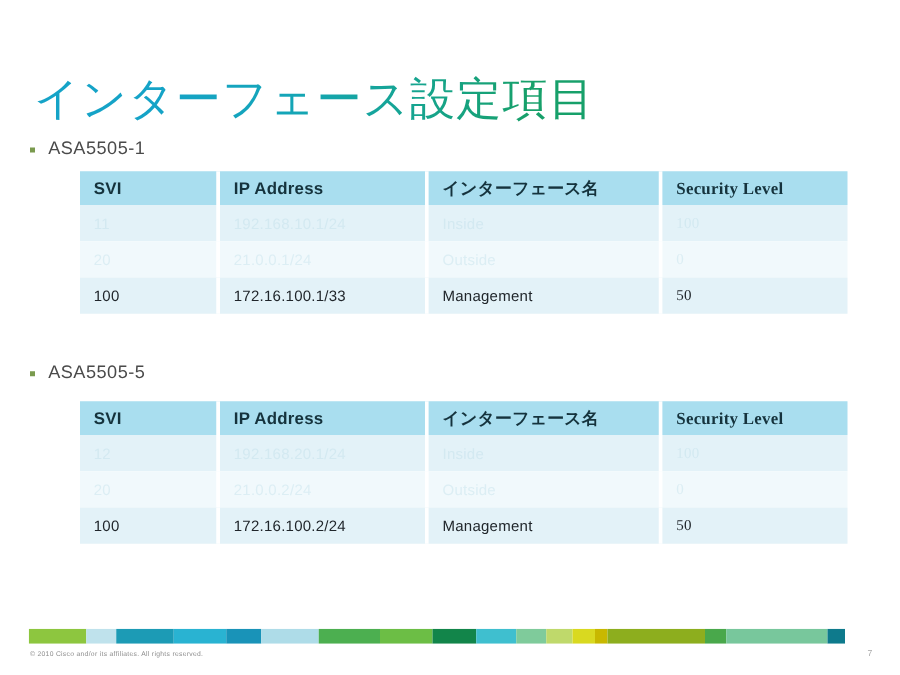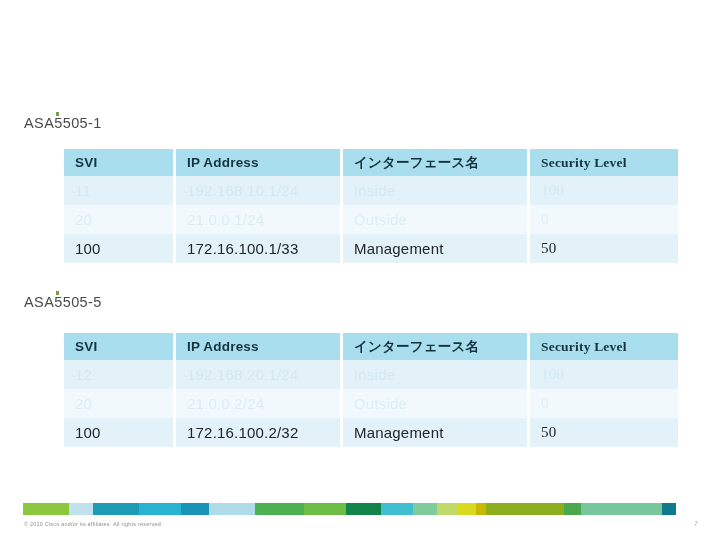--- a/index.html
+++ b/index.html
@@ -16,37 +16,37 @@
     font-size:36px;font-weight:400;letter-spacing:1px;
     line-height:44px;white-space:nowrap;
     background-image:linear-gradient(90deg,#15A3C7 0%,#15A3C7 22%,#14A5B8 45%,#16A48C 70%,#17A06A 88%,#17A06A 100%);
     -webkit-background-clip:text;background-clip:text;
     color:transparent;-webkit-text-fill-color:transparent;
   }
 
   
   .bullet{
     position:absolute;display:flex;align-items:center;
-    font-size:14.5px;color:#4a4a4a;letter-spacing:.4px;flex-direction:column;
+    font-size:14.5px;color:#4a4a4a;letter-spacing:.4px;
   }
   .bullet .sq{
     display:inline-block;width:3.5px;height:3.5px;background:#7a9a4e;
     margin-right:11px;flex:none;position:relative;top:1px;
   }
   #bullet1{left:24px;top:111px;}
   #bullet2{left:24px;top:290px;}
 
   
-  .tbl{position:absolute;left:64px;width:614px;border-collapse:separate;border-spacing:0;margin-top:12px;}
+  .tbl{position:absolute;left:64px;width:614px;border-collapse:separate;border-spacing:0;}
   #tbl1{top:137px;}
   #tbl2{top:321px;}
 
   .tbl td,.tbl th{
     padding:0 0 0 11px;margin:0;text-align:left;vertical-align:middle;
-    font-weight:400;font-size:15px;letter-spacing:.2px;
+    font-weight:400;font-size:12px;letter-spacing:.2px;
     border-right:3px solid #ffffff;
     box-sizing:border-box;
   }
   .tbl th{
     height:27px;background:#A9DEEF;color:#15333d;font-weight:bold;font-size:13.5px;
   }
   .tbl td{height:29px;}
   .tbl tr td:last-child,.tbl tr th:last-child{border-right:none;}
 
   
@@ -79,20 +79,21 @@
   .pagenum{
     position:absolute;right:22px;top:520px;
     font-size:7px;color:#a8a8a8;
   }
 </style>
 </head>
 <body>
 
 <div class="slide">
 
+  <div class="title">インターフェース設定項目</div>
 
   <div class="bullet" id="bullet1">
     <span class="sq"></span>
     <span>ASA5505-1</span>
   </div>
 
   <table class="tbl" id="tbl1">
     <thead>
       <tr>
         <th class="c1" style="background: rgb(169, 222, 239);">SVI</th>
@@ -145,21 +146,21 @@
         <td class="c4">100</td>
       </tr>
       <tr class="row-b faded">
         <td class="c1">20</td>
         <td class="c2">21.0.0.2/24</td>
         <td class="c3">Outside</td>
         <td class="c4">0</td>
       </tr>
       <tr class="row-c active">
         <td class="c1">100</td>
-        <td class="c2">172.16.100.2/32</td>
+        <td class="c2">172.16.100.2/24</td>
         <td class="c3">Management</td>
         <td class="c4">50</td>
       </tr>
     </tbody>
   </table>
 
   <div class="barwrap">
       <span style="background: rgb(141, 198, 63); flex: 13 1 0%;"></span>
       <span style="background: rgb(191, 226, 236); flex: 7 1 0%;"></span>
       <span style="background: rgb(28, 155, 181); flex: 13 1 0%;"></span>

